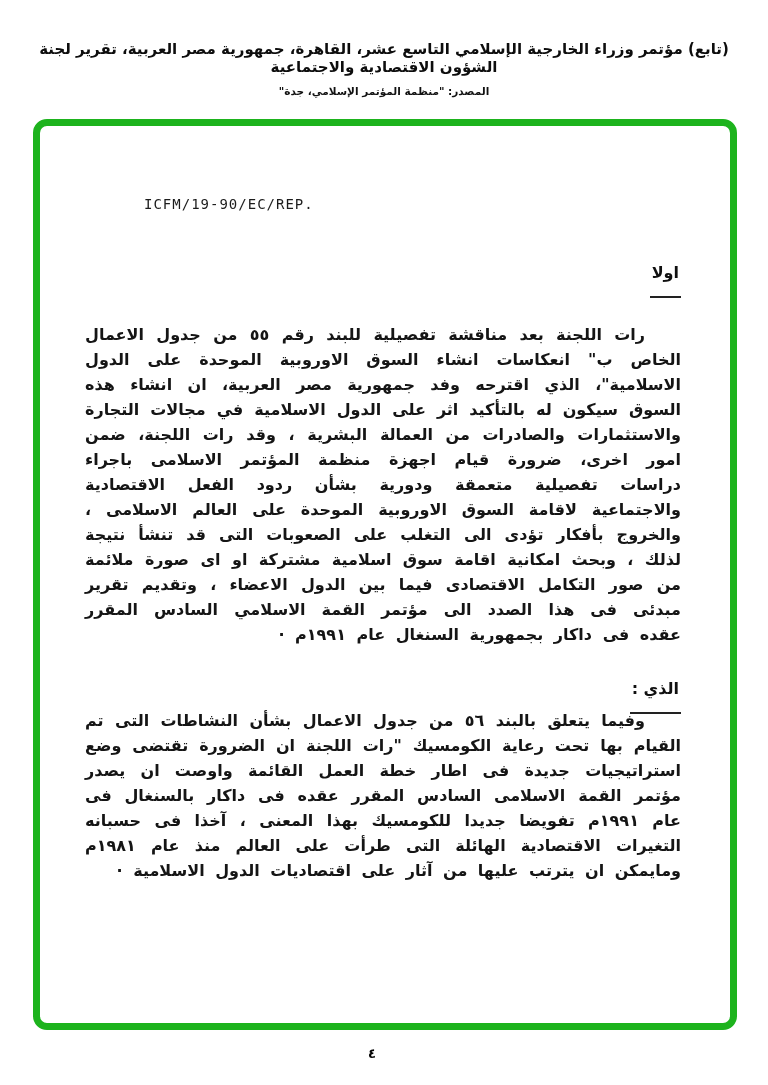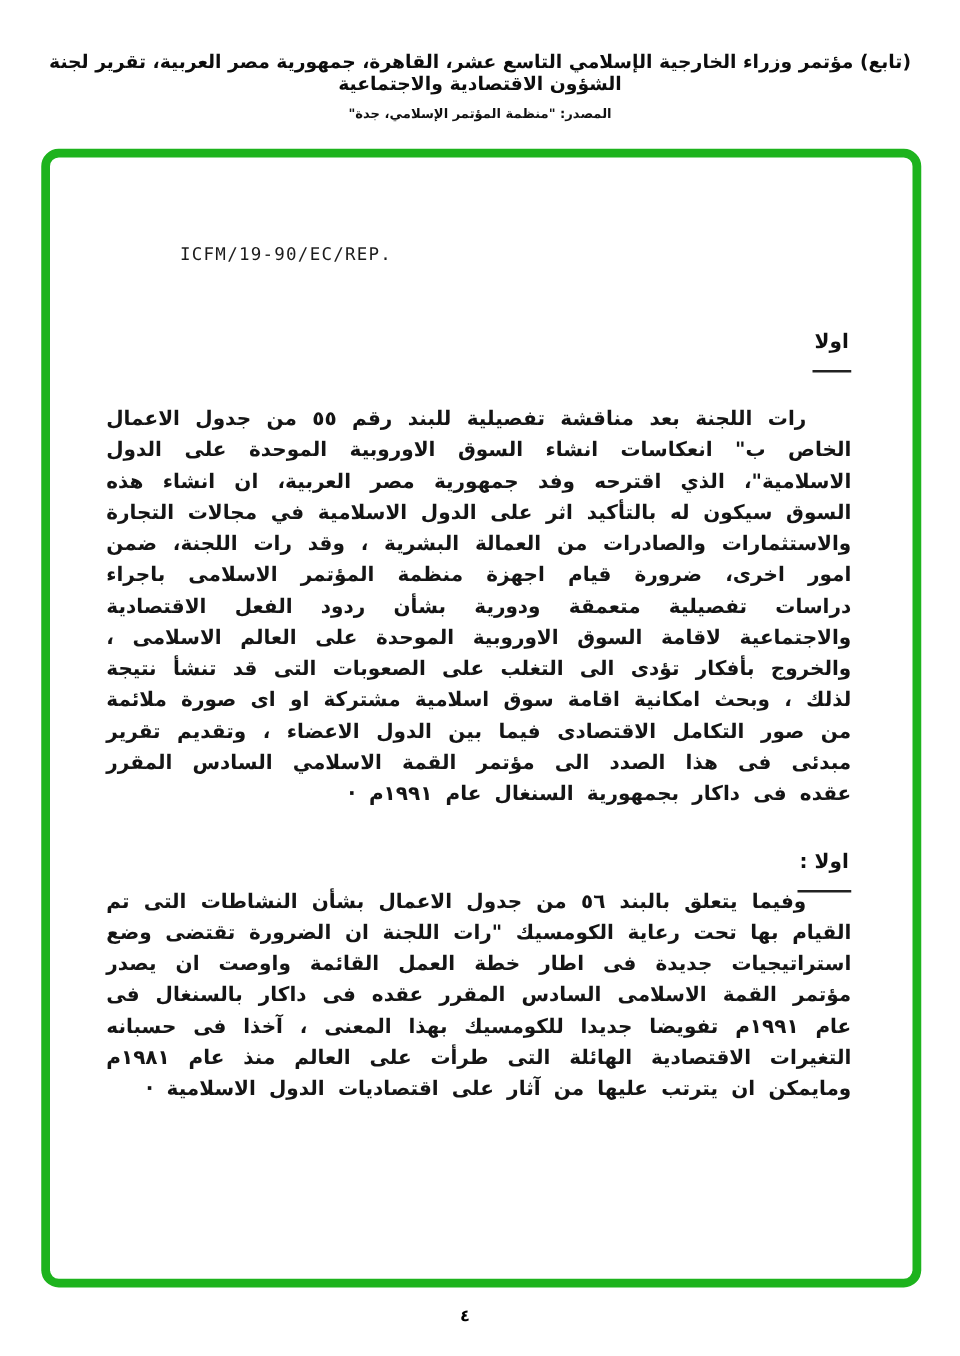--- a/index.html
+++ b/index.html
@@ -100,16 +100,16 @@
   <div class="line2">المصدر:  "منظمة المؤتمر الإسلامي، جدة"</div>
 </div>
 
 <div class="green-frame"></div>
 
 <div class="ref-code">ICFM/19-90/EC/REP.</div>
 
 <div class="section-heading heading-1">اولا</div>
 <p class="body-paragraph paragraph-1">رات اللجنة بعد مناقشة تفصيلية للبند رقم ٥٥ من جدول الاعمال الخاص ب" انعكاسات انشاء السوق الاوروبية الموحدة على الدول الاسلامية"، الذي اقترحه وفد جمهورية مصر العربية، ان انشاء هذه السوق سيكون له بالتأكيد اثر على الدول الاسلامية في مجالات التجارة والاستثمارات والصادرات من العمالة البشرية ، وقد رات اللجنة، ضمن امور اخرى، ضرورة قيام اجهزة منظمة المؤتمر الاسلامى باجراء دراسات تفصيلية متعمقة ودورية بشأن ردود الفعل الاقتصادية والاجتماعية لاقامة السوق الاوروبية الموحدة على العالم الاسلامى ، والخروج بأفكار تؤدى الى التغلب على الصعوبات التى قد تنشأ نتيجة لذلك ، وبحث امكانية اقامة سوق اسلامية مشتركة او اى صورة ملائمة من صور التكامل الاقتصادى فيما بين الدول الاعضاء ، وتقديم تقرير مبدئى فى هذا الصدد الى مؤتمر القمة الاسلامي السادس المقرر عقده فى داكار بجمهورية السنغال عام ١٩٩١م ·</p>
 
-<div class="section-heading heading-2">اولا :</div>
+<div class="section-heading heading-2">الذي :</div>
 <p class="body-paragraph paragraph-2">وفيما يتعلق بالبند ٥٦ من جدول الاعمال بشأن النشاطات التى تم القيام بها تحت رعاية الكومسيك "رات اللجنة ان الضرورة تقتضى وضع استراتيجيات جديدة فى اطار خطة العمل القائمة واوصت ان يصدر مؤتمر القمة الاسلامى السادس المقرر عقده فى داكار بالسنغال فى عام ١٩٩١م تفويضا جديدا للكومسيك بهذا المعنى ، آخذا فى حسبانه التغيرات الاقتصادية الهائلة التى طرأت على العالم منذ عام ١٩٨١م ومايمكن ان يترتب عليها من آثار على اقتصاديات الدول الاسلامية ·</p>
 
 <div class="page-number">٤</div>
 
 </body></html>

